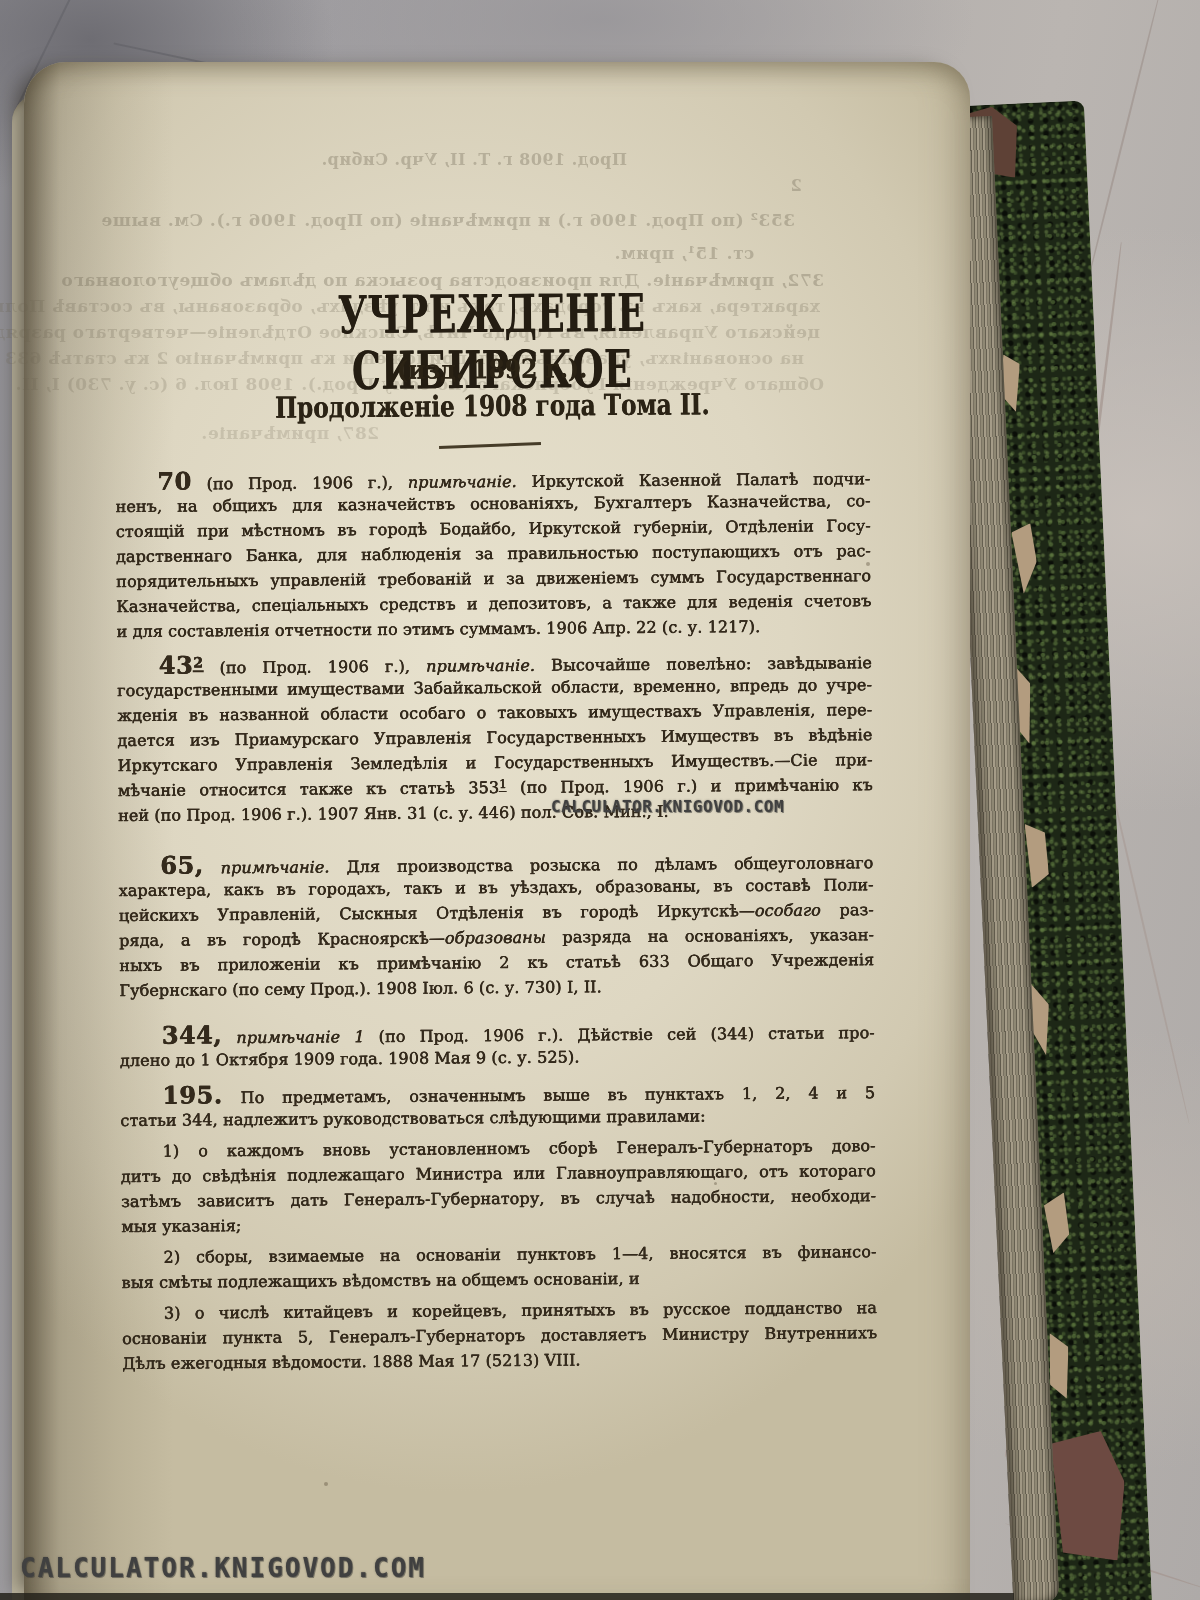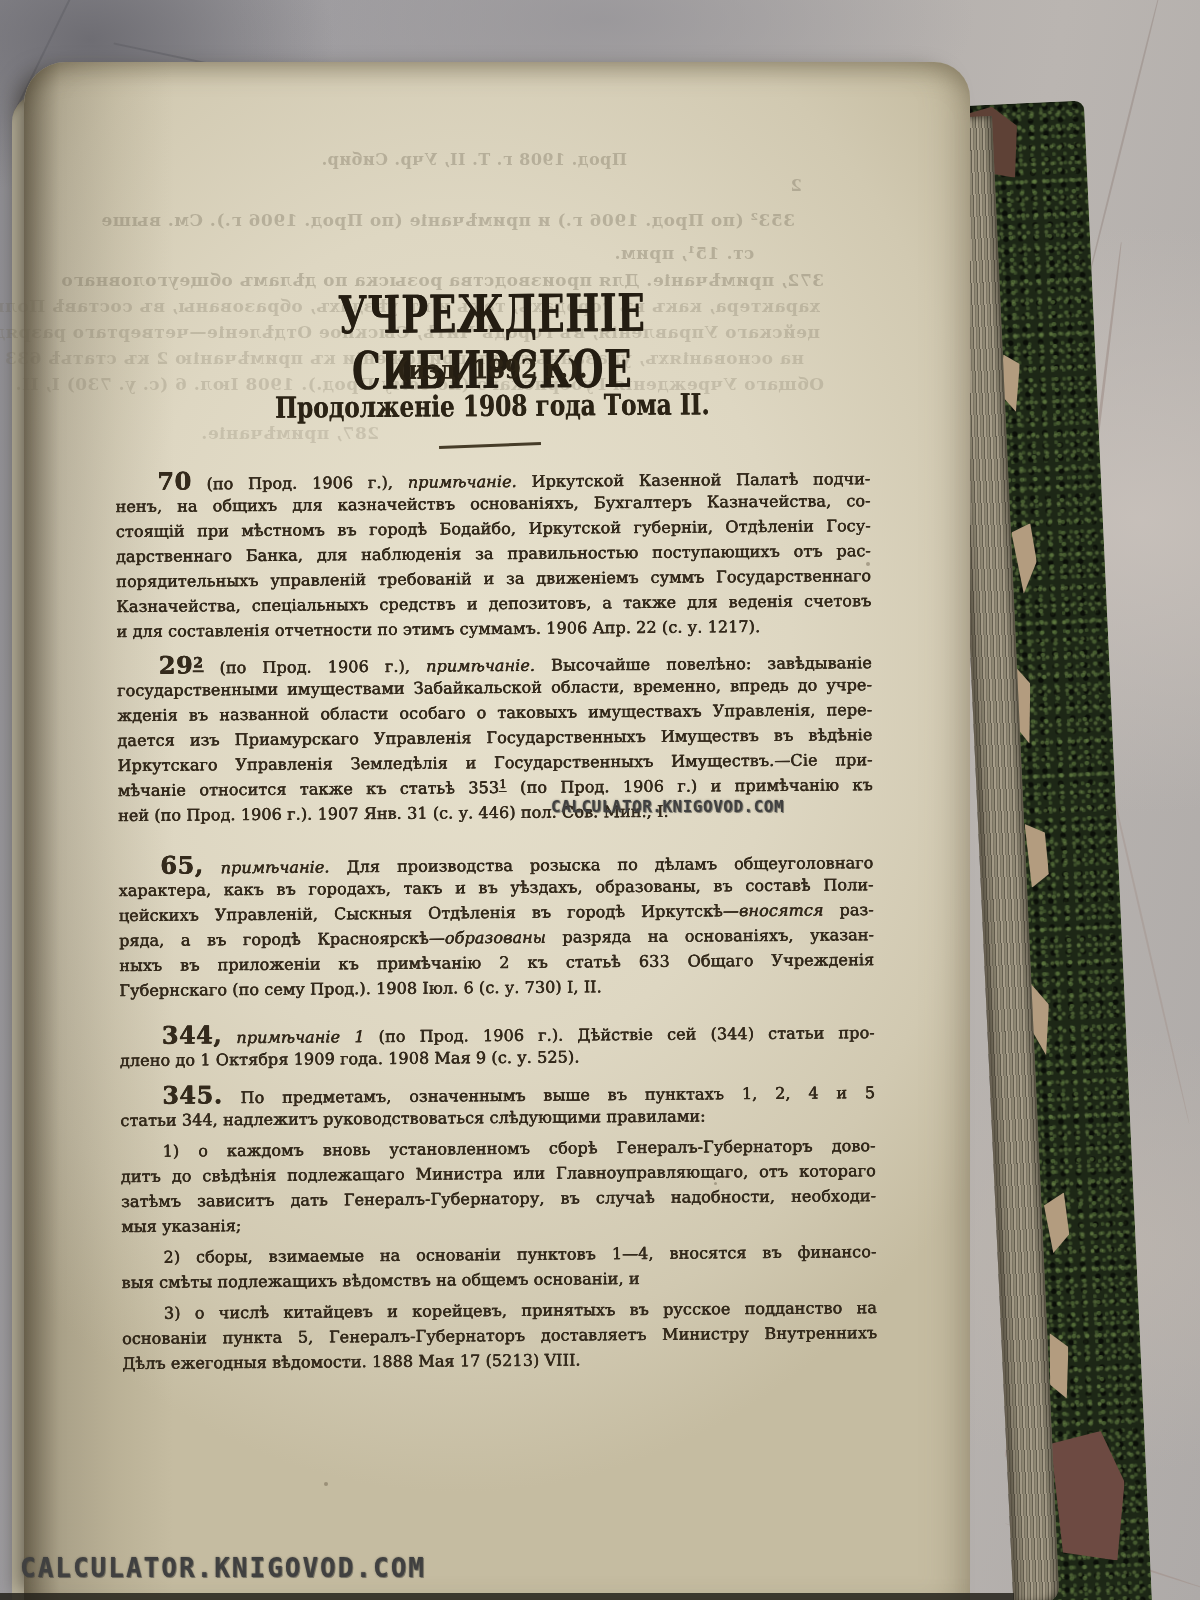--- a/index.html
+++ b/index.html
@@ -148,45 +148,45 @@
       <div class="ln fl ind"><span class="anum">70</span><span> (по Прод. 1906 г.), </span><em class="aem">примѣчаніе.</em><span> Иркутской Казенной Палатѣ подчи-</span></div>
       <div class="ln fl">ненъ, на общихъ для казначействъ основаніяхъ, Бухгалтеръ Казначейства, со-</div>
       <div class="ln fl">стоящій при мѣстномъ въ городѣ Бодайбо, Иркутской губерніи, Отдѣленіи Госу-</div>
       <div class="ln fl">дарственнаго Банка, для наблюденія за правильностью поступающихъ отъ рас-</div>
       <div class="ln fl">порядительныхъ управленій требованій и за движеніемъ суммъ Государственнаго</div>
       <div class="ln fl">Казначейства, спеціальныхъ средствъ и депозитовъ, а также для веденія счетовъ</div>
       <div class="ln ll">и для составленія отчетности по этимъ суммамъ. 1906 Апр. 22 (с. у. 1217).</div>
     </div>
 
     <div class="blk" style="top:588px;">
-      <div class="ln fl ind"><span class="anum"><span>29</span><sup class="asup">2</sup></span><span> (по Прод. 1906 г.), </span><em class="aem">примѣчаніе.</em><span> Высочайше повелѣно: завѣдываніе</span></div>
+      <div class="ln fl ind"><span class="anum"><span>43</span><sup class="asup">2</sup></span><span> (по Прод. 1906 г.), </span><em class="aem">примѣчаніе.</em><span> Высочайше повелѣно: завѣдываніе</span></div>
       <div class="ln fl">государственными имуществами Забайкальской области, временно, впредь до учре-</div>
       <div class="ln fl">жденія въ названной области особаго о таковыхъ имуществахъ Управленія, пере-</div>
       <div class="ln fl">дается изъ Приамурскаго Управленія Государственныхъ Имуществъ въ вѣдѣніе</div>
       <div class="ln fl">Иркутскаго Управленія Земледѣлія и Государственныхъ Имуществъ.—Сіе при-</div>
       <div class="ln fl"><span>мѣчаніе относится также къ статьѣ 353</span><sup class="ssup">1</sup><span> (по Прод. 1906 г.) и примѣчанію къ</span></div>
       <div class="ln ll">ней (по Прод. 1906 г.). 1907 Янв. 31 (с. у. 446) пол. Сов. Мин., I.</div>
     </div>
 
     <div class="blk" style="top:788px;">
       <div class="ln fl ind"><span class="anum">65,</span><em class="aem"> примѣчаніе.</em><span> Для производства розыска по дѣламъ общеуголовнаго</span></div>
       <div class="ln fl">характера, какъ въ городахъ, такъ и въ уѣздахъ, образованы, въ составѣ Поли-</div>
-      <div class="ln fl"><span>цейскихъ Управленій, Сыскныя Отдѣленія въ городѣ Иркутскѣ—</span><em class="aem">вносятся</em><span> раз-</span></div>
+      <div class="ln fl"><span>цейскихъ Управленій, Сыскныя Отдѣленія въ городѣ Иркутскѣ—</span><em class="aem">особаго</em><span> раз-</span></div>
       <div class="ln fl"><span>ряда, а въ городѣ Красноярскѣ—</span><em class="aem">образованы</em><span> разряда на основаніяхъ, указан-</span></div>
       <div class="ln fl">ныхъ въ приложеніи къ примѣчанію 2 къ статьѣ 633 Общаго Учрежденія</div>
       <div class="ln ll">Губернскаго (по сему Прод.). 1908 Іюл. 6 (с. у. 730) I, II.</div>
     </div>
 
     <div class="blk" style="top:958px;">
       <div class="ln fl ind"><span class="anum">344,</span><em class="aem"> примѣчаніе 1</em><span> (по Прод. 1906 г.). Дѣйствіе сей (344) статьи про-</span></div>
       <div class="ln ll">длено до 1 Октября 1909 года. 1908 Мая 9 (с. у. 525).</div>
     </div>
 
     <div class="blk" style="top:1018px;">
-      <div class="ln fl ind"><span class="anum">345.</span><span> По предметамъ, означеннымъ выше въ пунктахъ 1, 2, 4 и 5</span></div>
+      <div class="ln fl ind"><span class="anum">195.</span><span> По предметамъ, означеннымъ выше въ пунктахъ 1, 2, 4 и 5</span></div>
       <div class="ln ll">статьи 344, надлежитъ руководствоваться слѣдующими правилами:</div>
       <div class="ln fl ind" style="margin-top:6px;">1) о каждомъ вновь установленномъ сборѣ Генералъ-Губернаторъ дово-</div>
       <div class="ln fl">дитъ до свѣдѣнія подлежащаго Министра или Главноуправляющаго, отъ котораго</div>
       <div class="ln fl">затѣмъ зависитъ дать Генералъ-Губернатору, въ случаѣ надобности, необходи-</div>
       <div class="ln ll">мыя указанія;</div>
       <div class="ln fl ind" style="margin-top:6px;">2) сборы, взимаемые на основаніи пунктовъ 1—4, вносятся въ финансо-</div>
       <div class="ln ll">выя смѣты подлежащихъ вѣдомствъ на общемъ основаніи, и</div>
       <div class="ln fl ind" style="margin-top:6px;">3) о числѣ китайцевъ и корейцевъ, принятыхъ въ русское подданство на</div>
       <div class="ln fl">основаніи пункта 5, Генералъ-Губернаторъ доставляетъ Министру Внутреннихъ</div>
       <div class="ln ll">Дѣлъ ежегодныя вѣдомости. 1888 Мая 17 (5213) VIII.</div>

